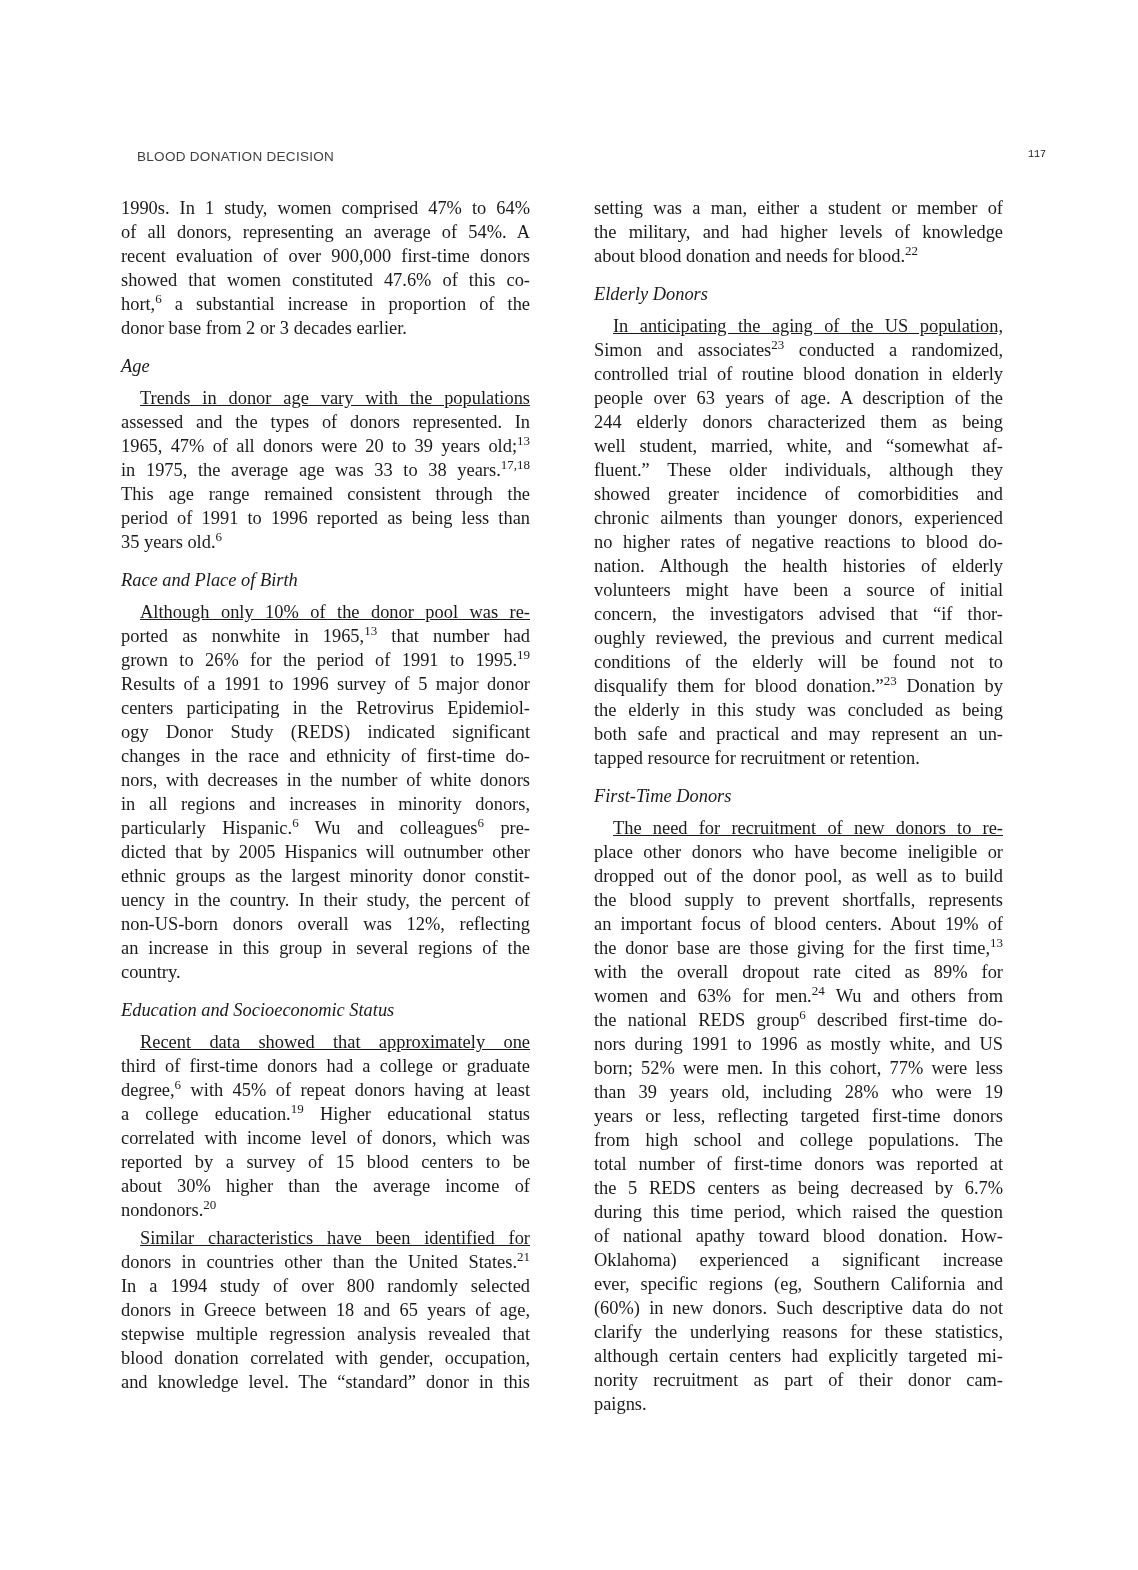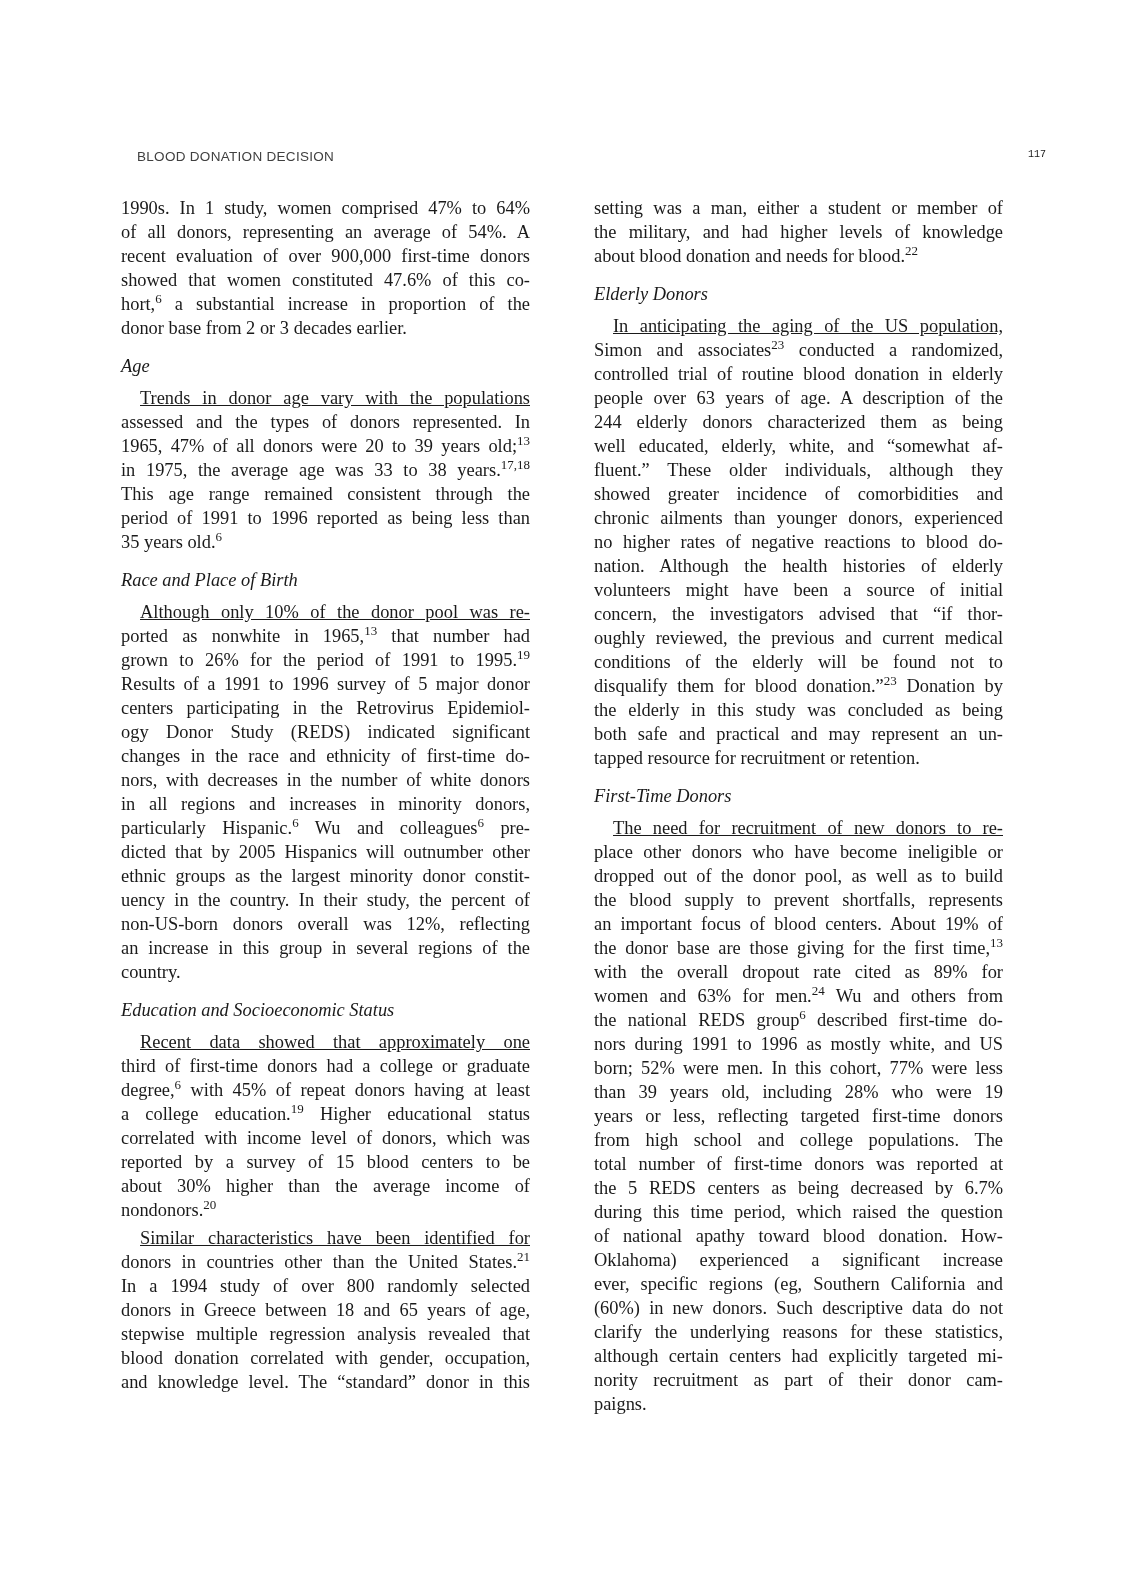--- a/index.html
+++ b/index.html
@@ -153,21 +153,21 @@
       <span class="line last">about blood donation and needs for blood.<sup>22</sup></span>
     </div>
 
   <div class="heading" style="margin-top:14px;">Elderly Donors</div>
   <div class="block">
       <span class="line indent">In anticipating the aging of the US population,</span>
       <span class="line">Simon and associates<sup>23</sup> conducted a randomized,</span>
       <span class="line">controlled trial of routine blood donation in elderly</span>
       <span class="line">people over 63 years of age. A description of the</span>
       <span class="line">244 elderly donors characterized them as being</span>
-      <span class="line">well educated, elderly, white, and “somewhat af-</span>
+      <span class="line">well student, married, white, and “somewhat af-</span>
       <span class="line">fluent.” These older individuals, although they</span>
       <span class="line">showed greater incidence of comorbidities and</span>
       <span class="line">chronic ailments than younger donors, experienced</span>
       <span class="line">no higher rates of negative reactions to blood do-</span>
       <span class="line">nation. Although the health histories of elderly</span>
       <span class="line">volunteers might have been a source of initial</span>
       <span class="line">concern, the investigators advised that “if thor-</span>
       <span class="line">oughly reviewed, the previous and current medical</span>
       <span class="line">conditions of the elderly will be found not to</span>
       <span class="line">disqualify them for blood donation.”<sup>23</sup> Donation by</span>

